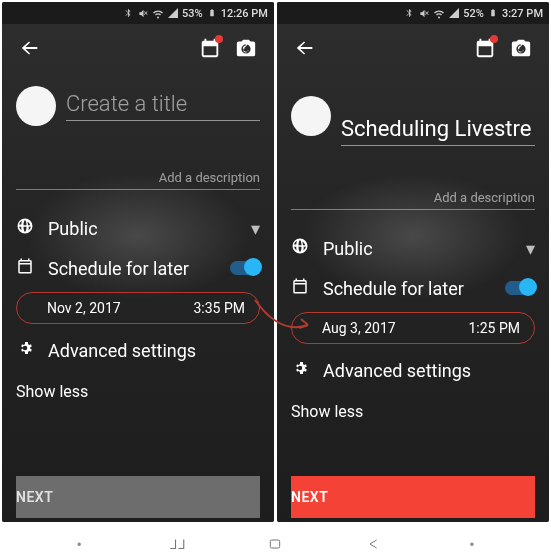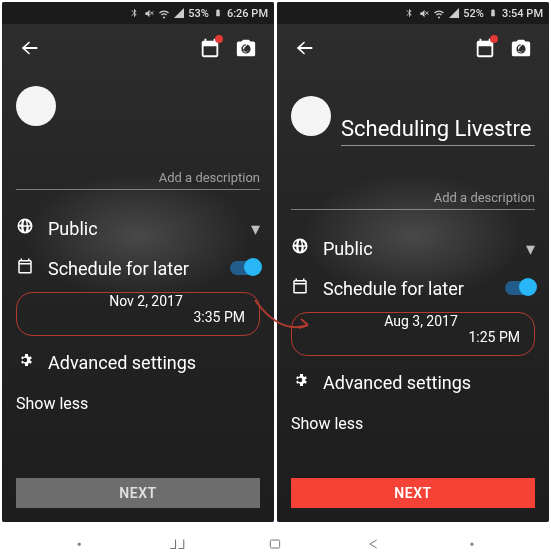--- a/index.html
+++ b/index.html
@@ -114,42 +114,41 @@
     background: rgba(33,150,243,.5);
     position: relative;
   }
   .toggle .knob {
     position: absolute; right: -2px; top: -3px;
     width: 18px; height: 18px; border-radius: 50%;
     background: #29b6f6;
   }
   .datetime {
     margin: 4px 0 6px 0;
-    height: 44px;
+    height: 32px;
     display: flex;
     align-items: center;
     padding: 0 14px 0 30px;
     border: 1.5px solid #b23a2f;
     border-radius: 16px;
     font-size: 14px;
-    flex-direction: column;
   }
   .datetime .time { margin-left: auto; }
   .showless {
     margin-top: 12px;
     font-size: 16px;
     color: #fff;
   }
   .next-btn {
     position: absolute;
-    left: 14px; right: 14px; bottom: 14px;
-    height: 30px;
-    display: flex;
-    align-items: center;
-    justify-content: center;
+    left: 14px; right: 14px; bottom: 4px;
+    height: 42px;
+    display: flex;
+    align-items: center;
+    justify-content: flex-start;
     font-size: 14px;
     font-weight: 600;
     letter-spacing: .5px;
     color: #fff;
     z-index: 2;
   }
   .next-gray { background: #6d6d6d; color: #e0e0e0; }
   .next-red  { background: #f44336; }
   .sysnav {
     position: absolute;
@@ -195,21 +194,21 @@
             <path d="M2 22L22 2v20H2z"></path>
           </svg>
         </span>
       <span>53%</span>
       <span class="sb-icon">
           <svg viewBox="0 0 24 24" width="8" height="12" fill="#ccc">
             <path d="M7 3h10v19H7V3zm3-2h4v2h-4V1z"></path>
             <rect x="8" y="11" width="8" height="10" fill="#ccc"></rect>
           </svg>
         </span>
-      <span>6:26 PM</span>
+      <span>12:26 PM</span>
     </div>
 
     <div class="appbar">
       <div class="icon-btn">
         <svg viewBox="0 0 24 24" width="22" height="22" fill="#fff">
             <path d="M20 11H7l5-5-1-1-8 7 8 7 1-1-5-5h13v-2z"></path>
           </svg>
       </div>
       <div class="spacer"></div>
       <div class="icon-btn">
@@ -223,20 +222,23 @@
       <div class="icon-btn">
         <svg viewBox="0 0 24 24" width="22" height="22" fill="#fff">
             <path d="M20 5h-3l-2-2H9L7 5H4a2 2 0 00-2 2v12a2 2 0 002 2h16a2 2 0 002-2V7a2 2 0 00-2-2zm-8 13a5 5 0 110-10 5 5 0 010 10zm0-8l-2 2h1.5a2.5 2.5 0 102.5 2.5h1A3.5 3.5 0 1112 9v1l2-2-2-2v2z"></path>
           </svg>
       </div>
     </div>
 
     <div class="content">
       <div class="title-row">
         <div class="avatar"></div>
+        <div class="title-field">
+          <div class="title-placeholder">Create a title</div>
+        </div>
       </div>
 
       <div class="desc-field">
         <div class="desc-placeholder">Add a description</div>
       </div>
 
       <div class="section">
         <div class="row">
           <span><svg viewBox="0 0 24 24" width="18" height="18" fill="#fff">
                 <path d="M12 2a10 10 0 100 20 10 10 0 000-20zm7 9h-3a16 16 0 00-1-5 8 8 0 014 5zM12 4c1 1 2 3 2 7h-4c0-4 1-6 2-7zm-4 1a16 16 0 00-1 5H4a8 8 0 014-5zM4 13h3c0 2 0 4 1 5a8 8 0 01-4-5zm8 7c-1-1-2-3-2-7h4c0 4-1 6-2 7zm4-2c1-1 1-3 1-5h3a8 8 0 01-4 5z"></path>
@@ -298,21 +300,21 @@
             <path d="M2 22L22 2v20H2z"></path>
           </svg>
         </span>
       <span>52%</span>
       <span class="sb-icon">
           <svg viewBox="0 0 24 24" width="8" height="12" fill="#ccc">
             <path d="M7 3h10v19H7V3zm3-2h4v2h-4V1z"></path>
             <rect x="8" y="11" width="8" height="10" fill="#ccc"></rect>
           </svg>
         </span>
-      <span>3:54 PM</span>
+      <span>3:27 PM</span>
     </div>
 
     <div class="appbar">
       <div class="icon-btn">
         <svg viewBox="0 0 24 24" width="22" height="22" fill="#fff">
             <path d="M20 11H7l5-5-1-1-8 7 8 7 1-1-5-5h13v-2z"></path>
           </svg>
       </div>
       <div class="spacer"></div>
       <div class="icon-btn">

